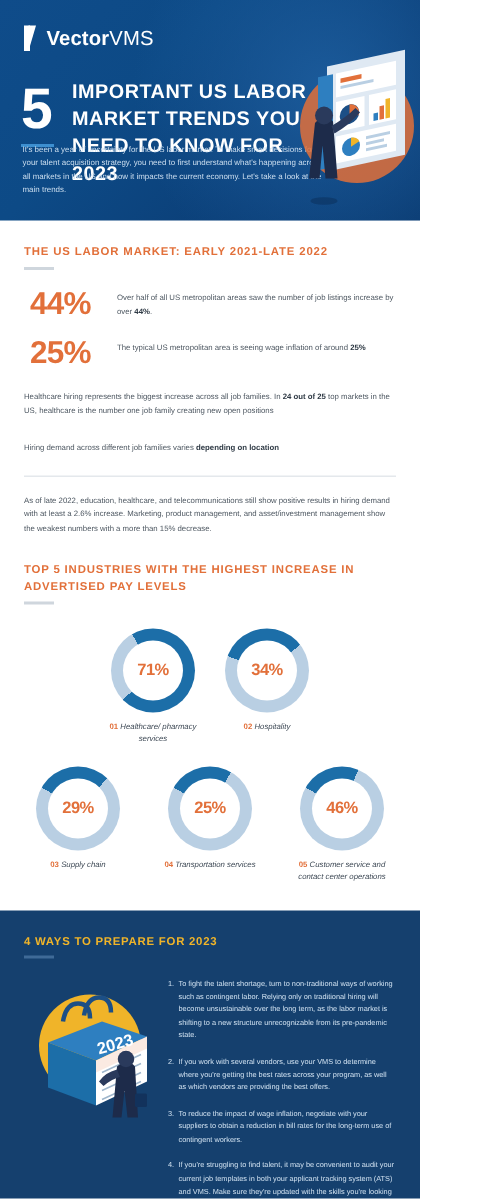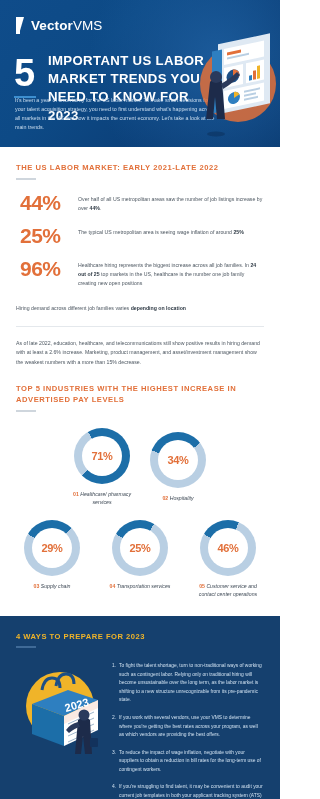--- a/index.html
+++ b/index.html
@@ -65,21 +65,21 @@
   .stat-txt { color:#4d5761; font-size:5.2px; line-height:1.74; padding-top:3px; }
   .stat-txt b { color:#2f3a45; font-weight:700; }
 
   .note-line { color:#4d5761; font-size:5.2px; line-height:1.7; margin-top:16px; }
   .note-line b { color:#2f3a45; font-weight:700; }
   .divider { height:1px; background:#e4e8ec; margin:13px 0 12px; }
   .body-para { color:#4d5761; font-size:5.2px; line-height:1.78; }
 
   
   .donut-sec { padding-top:16px; }
-  .donut-grid-2 { display:flex; justify-content:center; margin-top:16px;align-items:center; }
+  .donut-grid-2 { display:flex; justify-content:center; margin-top:16px; }
   .donut-grid-3 { display:flex; justify-content:center; gap:16px; margin-top:14px; }
   .donut-item { width:76px; text-align:center; }
   .donut {
     width:56px; height:56px; margin:0 auto; border-radius:50%;
     display:flex; align-items:center; justify-content:center; position:relative;
   }
   .donut .hole {
     width:40px; height:40px; border-radius:50%; background:#fff;
     display:flex; align-items:center; justify-content:center;
   }
@@ -164,21 +164,20 @@
       <div class="stat-pct">44%</div>
       <div class="stat-txt"><span>Over half of all US metropolitan areas saw the number of job listings increase by over </span><b>44%</b><span>.</span></div>
     </div>
 
     <div class="stat-row">
       <div class="stat-pct">25%</div>
       <div class="stat-txt"><span>The typical US metropolitan area is seeing wage inflation of around </span><b>25%</b><span></span></div>
     </div>
 
     <div class="stat-row">
-      <div class="stat-pct">96%</div>
       <div class="stat-txt"><span>Healthcare hiring represents the biggest increase across all job families. In </span><b>24 out of 25</b><span> top markets in the US, healthcare is the number one job family creating new open positions</span></div>
     </div>
 
     <div class="note-line"><span>Hiring demand across different job families varies </span><b>depending on location</b></div>
 
     <div class="divider"></div>
 
     <div class="body-para">As of late 2022, education, healthcare, and telecommunications still show positive results in hiring demand with at least a 2.6% increase. Marketing, product management, and asset/investment management show the weakest numbers with a more than 15% decrease.</div>
   </div>
 

